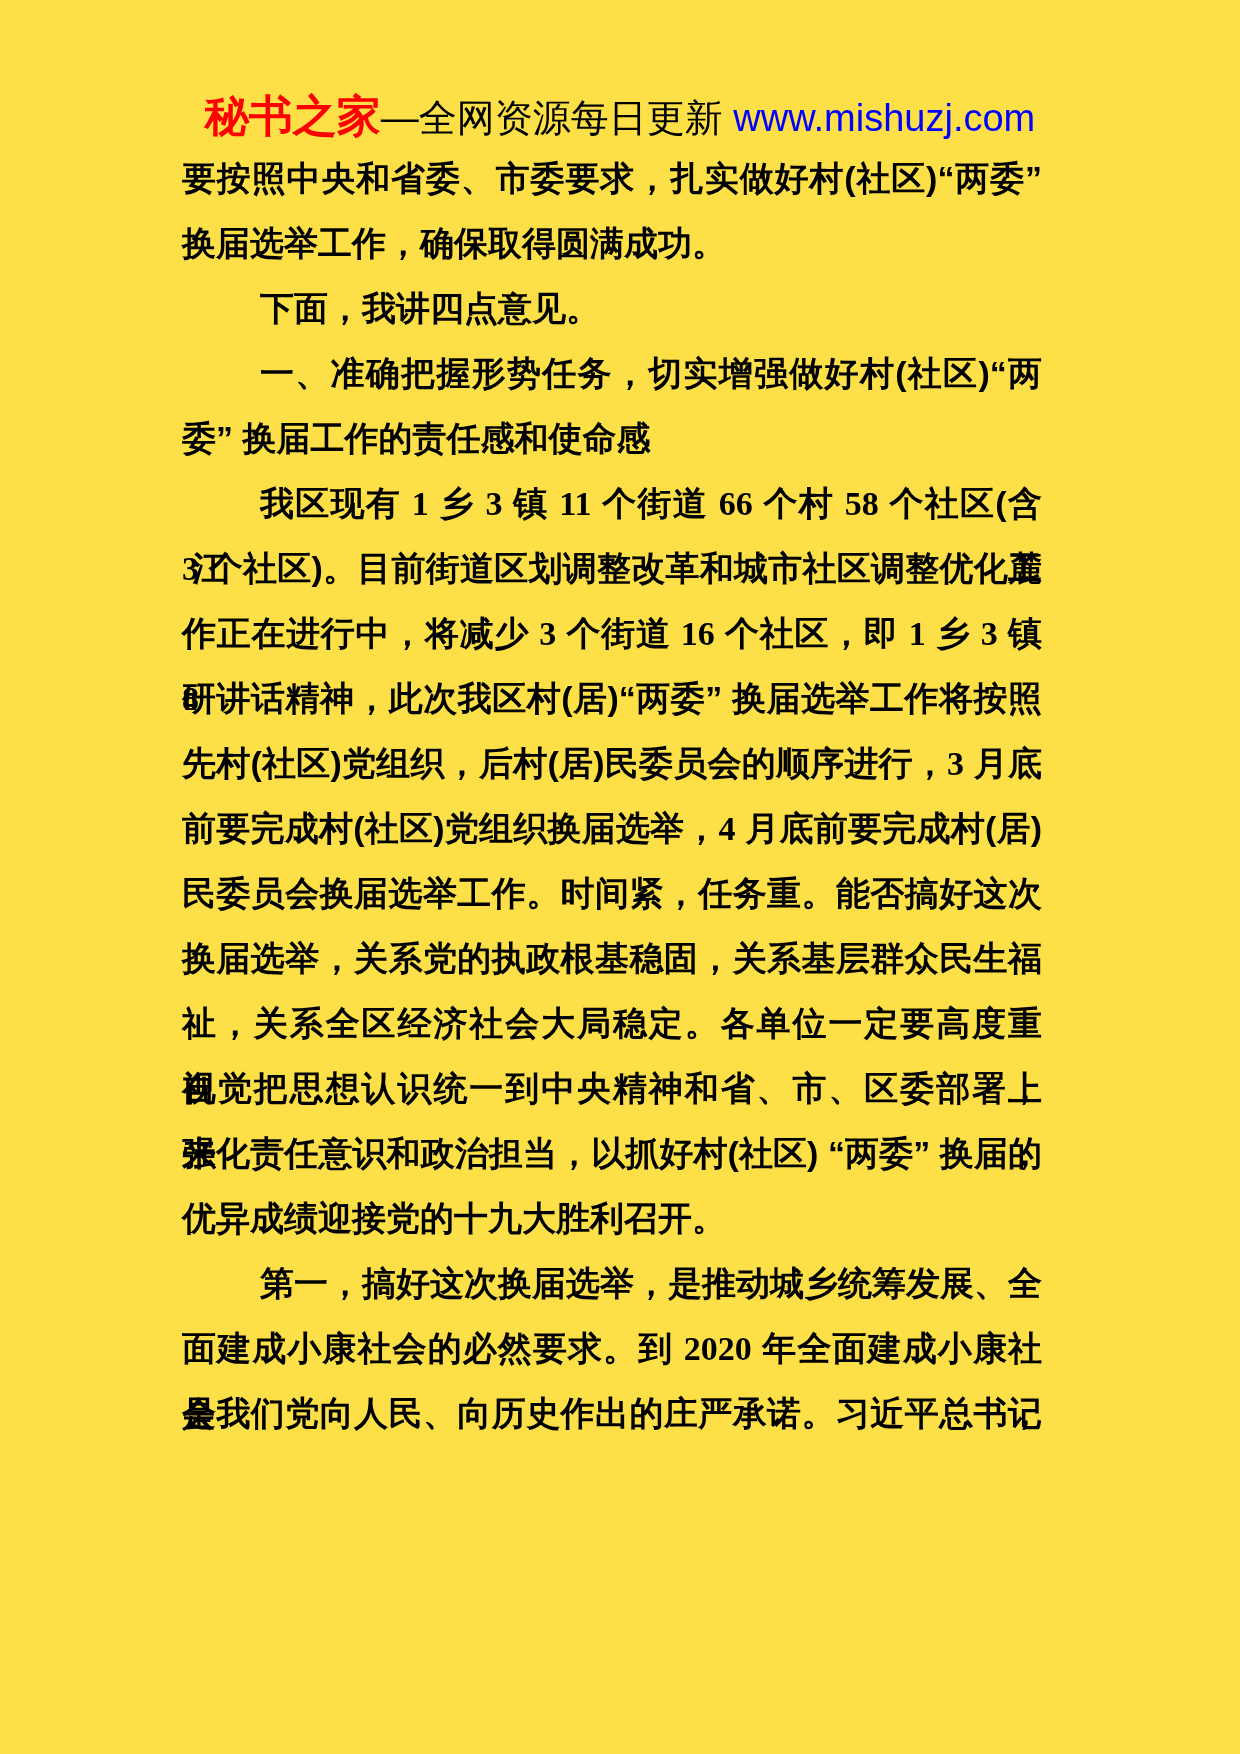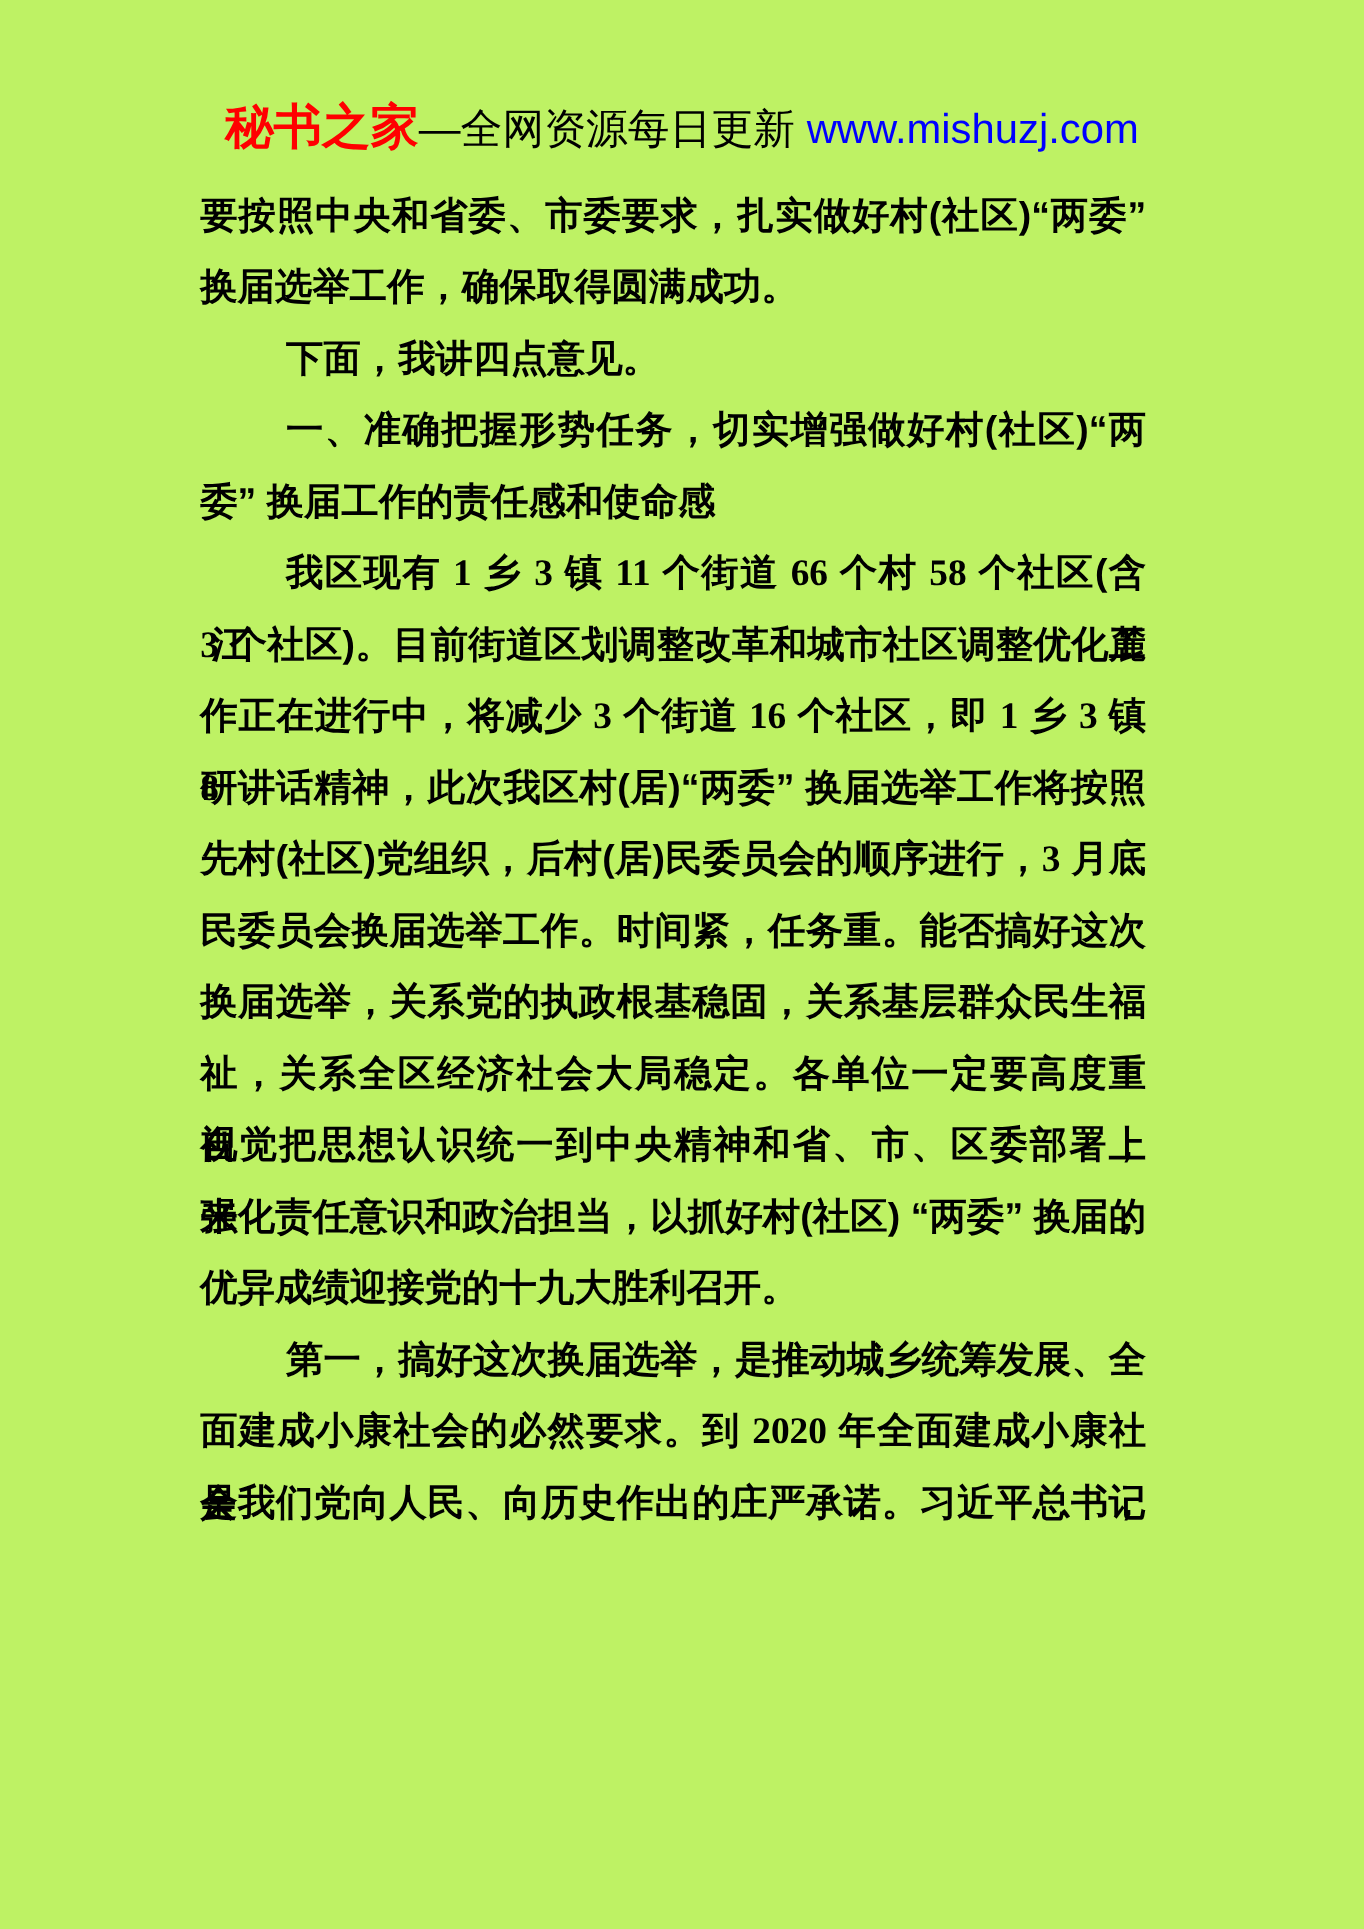--- a/index.html
+++ b/index.html
@@ -33,21 +33,21 @@
   .tagline {
     font-weight: normal;
     color: #000000;
   }
   .url {
     font-weight: normal;
   }
   .doc {
     position: absolute;
     left: 182px;
-    top: 164px;
+    top: 146px;
     width: 860px;
     font-size: 34px;
     font-weight: bold;
   }
   .line {
     height: 65px;
     line-height: 65px;
     overflow: visible;
   }
   .line.justify {
@@ -58,35 +58,36 @@
     text-indent: 68px;
     margin-left: 10px;
   }
   .num {
     font-family: "Liberation Serif", serif;
   }
 </style>
 </head>
 <body>
 
-<div class="page" style="background: #bef264;">
+<div class="page" style="background: #fde047;">
   <div class="header">
     <span class="brand" style="color: rgb(255, 0, 0);">秘书之家</span><span class="tagline">—全网资源每日更新</span><span> </span><span class="url" style="color: rgb(0, 0, 255);">www.mishuzj.com</span>
   </div>
   <div class="doc" style="color: rgb(0, 0, 0);">
       <div class="line justify">要按照中央和省委、市委要求，扎实做好村(社区)“两委”</div>
       <div class="line">换届选举工作，确保取得圆满成功。</div>
       <div class="line indent">下面，我讲四点意见。</div>
       <div class="line indent justify">一、准确把握形势任务，切实增强做好村(社区)“两</div>
       <div class="line">委” 换届工作的责任感和使命感</div>
       <div class="line indent justify">我区现有 <span class="num">1</span> 乡 <span class="num">3</span> 镇 <span class="num">11</span> 个街道 <span class="num">66</span> 个村 <span class="num">58</span> 个社区(含江麓</div>
       <div class="line justify"><span class="num">3</span> 个社区)。目前街道区划调整改革和城市社区调整优化工</div>
       <div class="line justify">作正在进行中，将减少 <span class="num">3</span> 个街道 <span class="num">16</span> 个社区，即 <span class="num">1</span> 乡 <span class="num">3</span> 镇 <span class="num">8</span></div>
       <div class="line justify">研讲话精神，此次我区村(居)“两委” 换届选举工作将按照</div>
       <div class="line justify">先村(社区)党组织，后村(居)民委员会的顺序进行，<span class="num">3</span> 月底</div>
+      <div class="line justify">前要完成村(社区)党组织换届选举，<span class="num">4</span> 月底前要完成村(居)</div>
       <div class="line justify">民委员会换届选举工作。时间紧，任务重。能否搞好这次</div>
       <div class="line justify">换届选举，关系党的执政根基稳固，关系基层群众民生福</div>
       <div class="line justify">祉，关系全区经济社会大局稳定。各单位一定要高度重视，</div>
       <div class="line justify">自觉把思想认识统一到中央精神和省、市、区委部署上来，</div>
       <div class="line justify">强化责任意识和政治担当，以抓好村(社区) “两委” 换届的</div>
       <div class="line">优异成绩迎接党的十九大胜利召开。</div>
       <div class="line indent justify">第一，搞好这次换届选举，是推动城乡统筹发展、全</div>
       <div class="line justify">面建成小康社会的必然要求。到 <span class="num">2020</span> 年全面建成小康社会，</div>
       <div class="line justify">是我们党向人民、向历史作出的庄严承诺。习近平总书记</div>
     </div>

